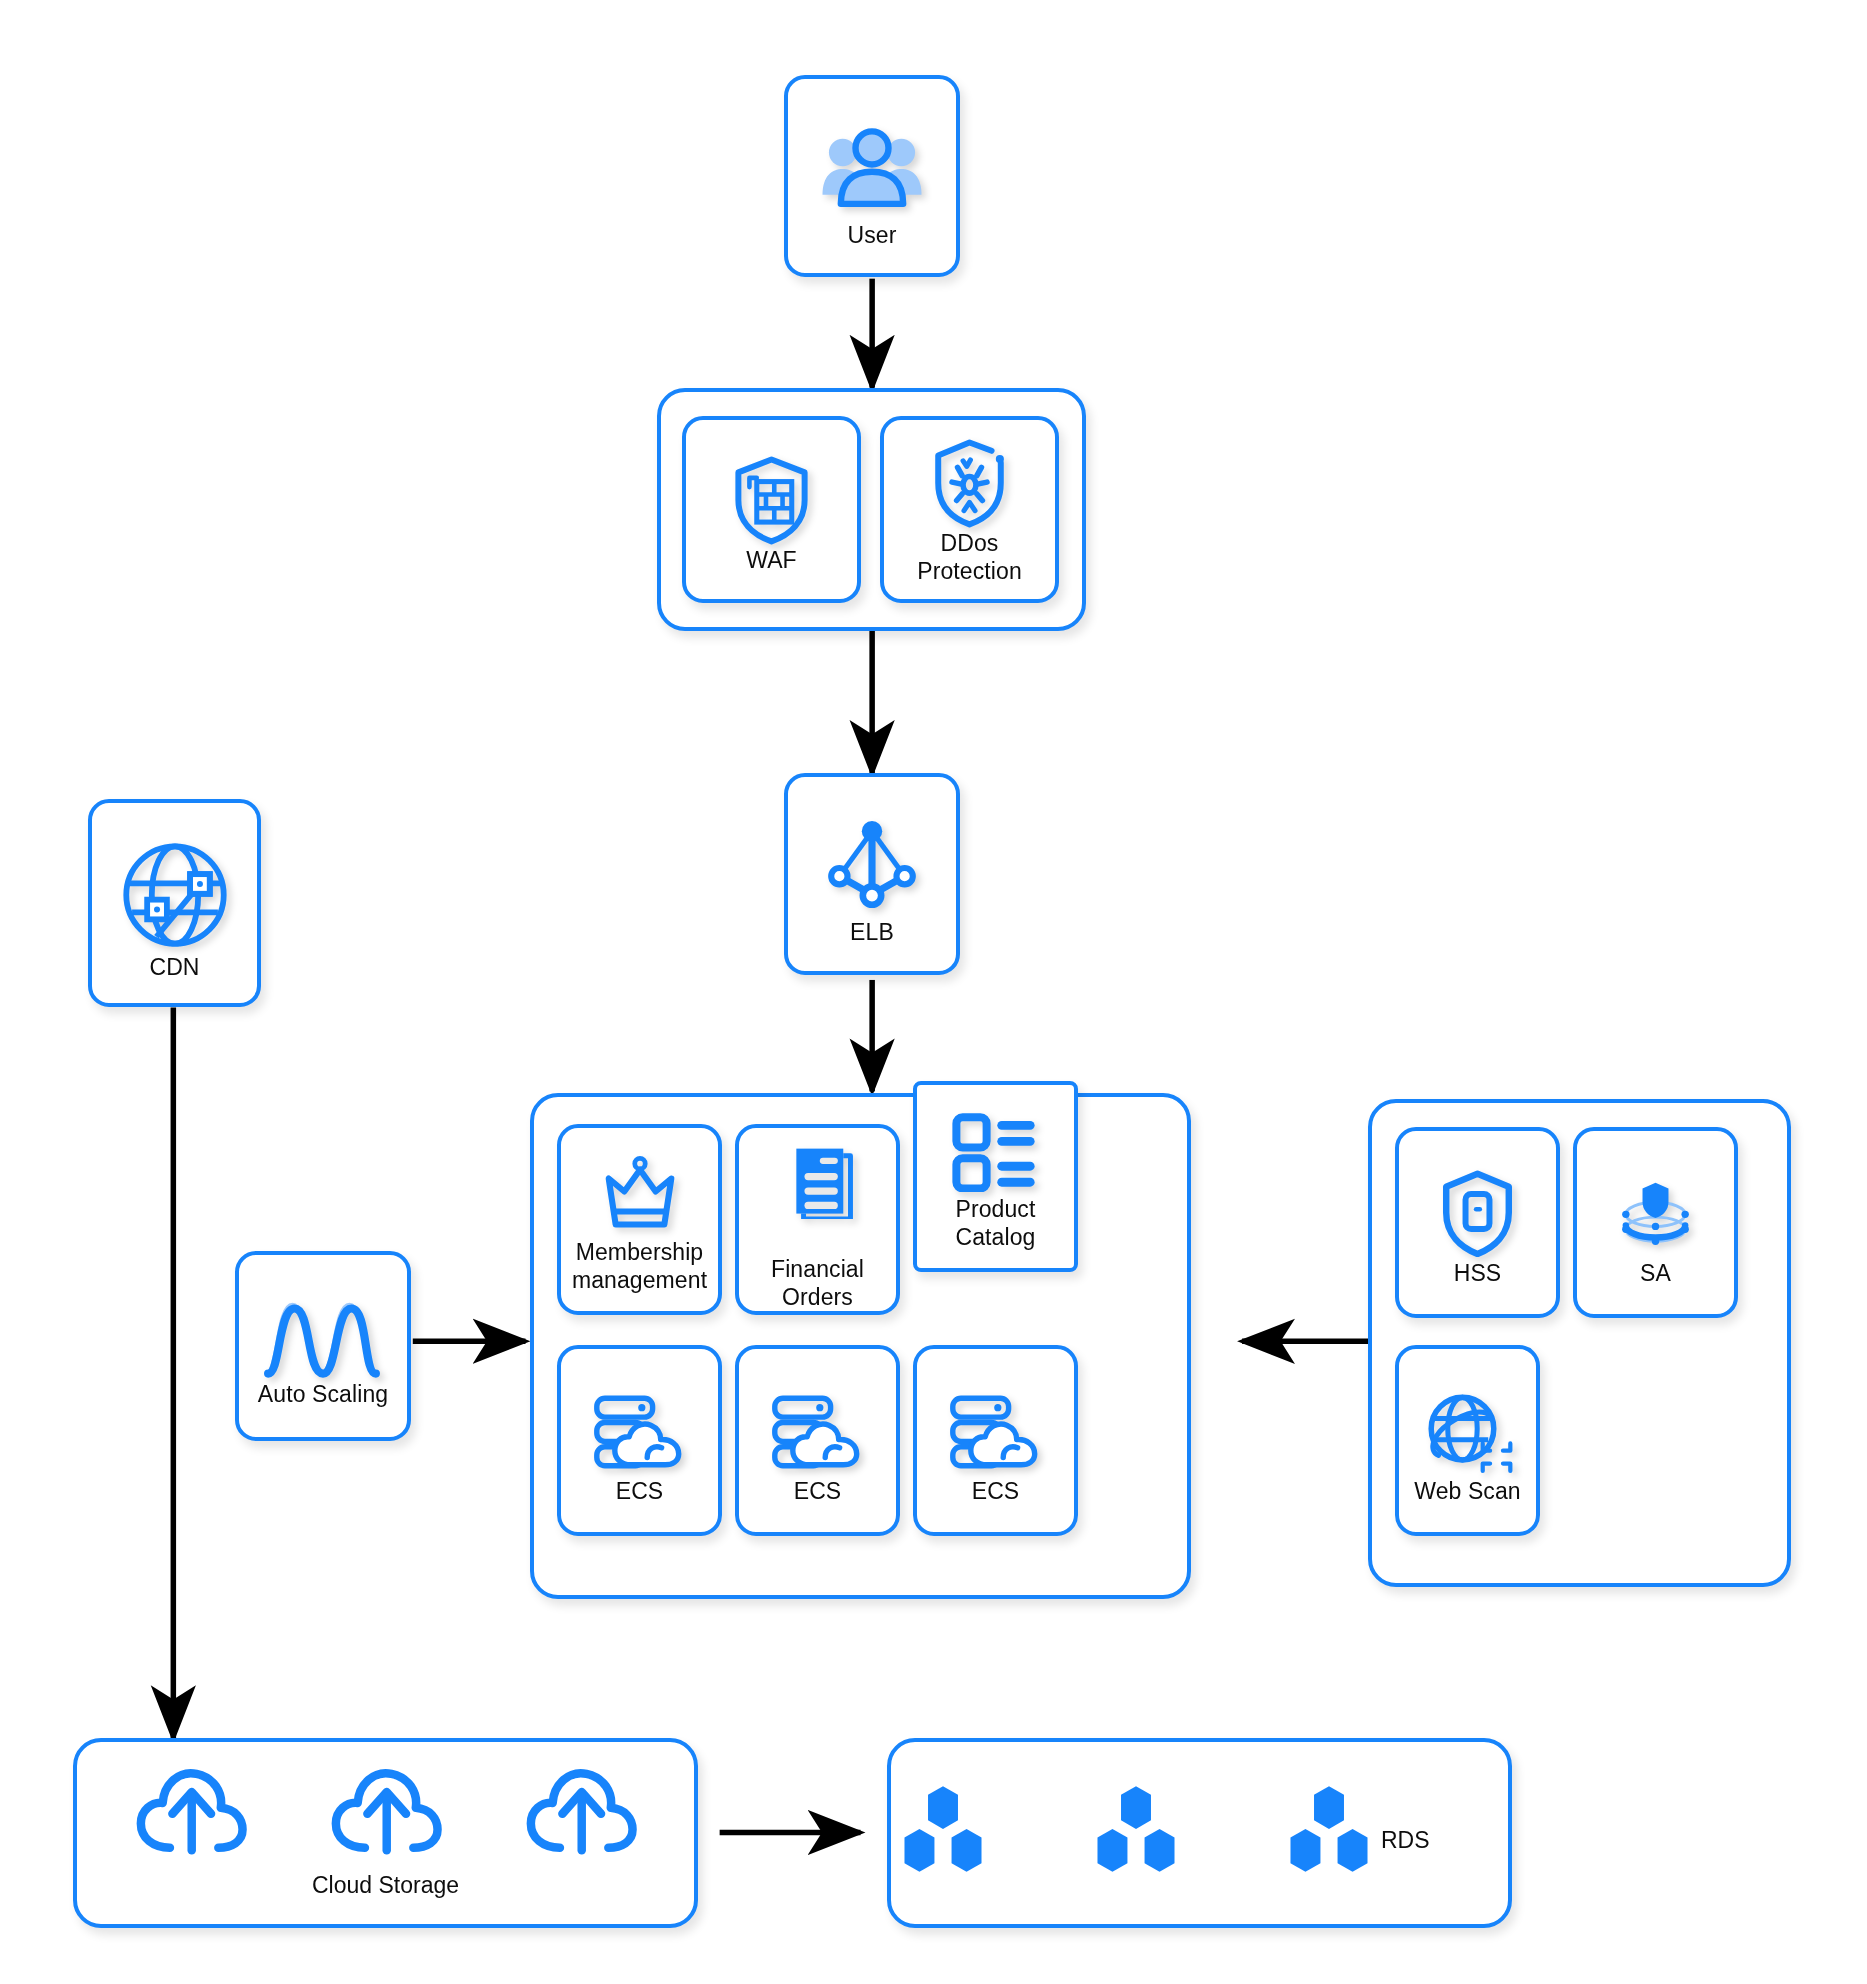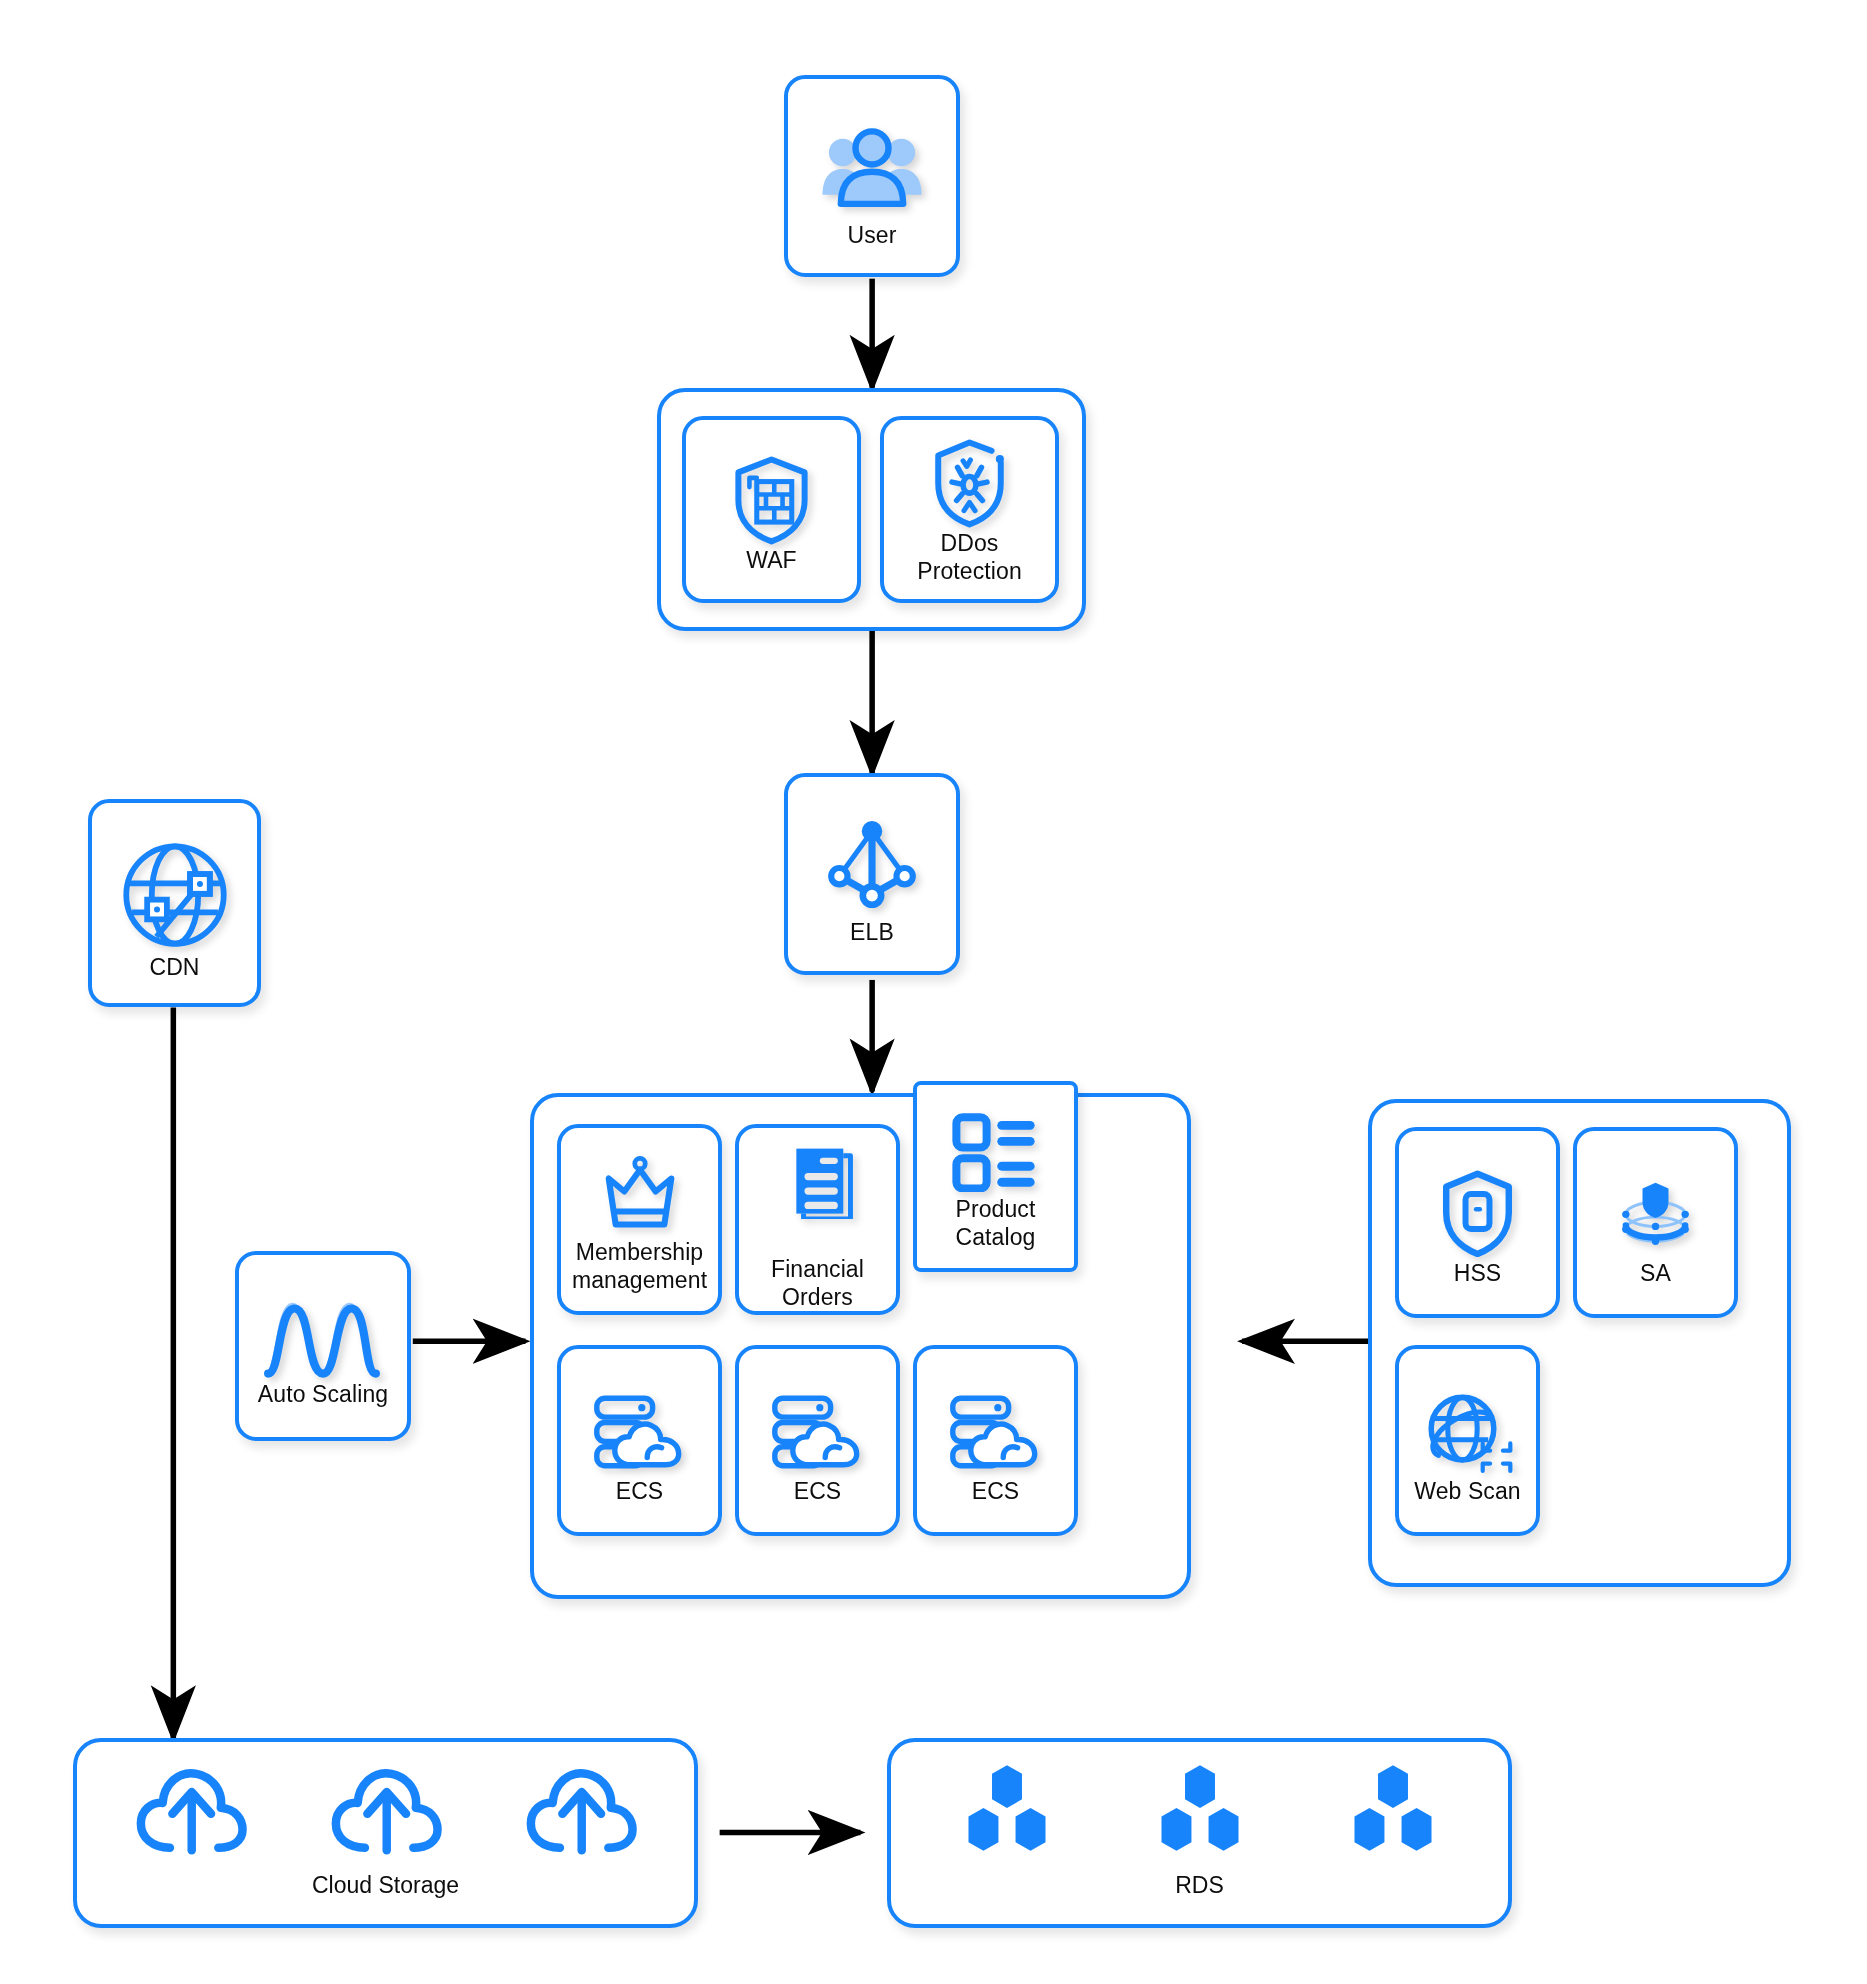--- a/index.html
+++ b/index.html
@@ -354,21 +354,21 @@
           <path d="M30 70 C16 70 6 62 6 50 C6 39 15 32 24 33 C25 17 38 6 52 9 C66 12 74 24 72 37
                    C84 38 90 46 90 55 C90 65 81 70 70 70" fill="none" stroke="#1784fb" stroke-width="7" stroke-linecap="round" stroke-linejoin="round"></path>
           <path d="M32 42 L48 24 L64 42" fill="none" stroke="#1784fb" stroke-width="7" stroke-linecap="round" stroke-linejoin="round"></path>
           <line x1="48" y1="26" x2="48" y2="72" stroke="#1784fb" stroke-width="7" stroke-linecap="round"></line>
         </svg>
       </div>
     </div>
     <div style="font-size:23px; line-height:28px; color:#0d0d0d; margin-top:14px;">Cloud Storage</div>
   </div>
 
-  <div class="group" style="left:887px; top:1738px; width:625px; height:190px; display:flex; flex-direction:column; align-items:center; justify-content:center;">
+  <div class="group" style="left:887px; top:1738px; width:625px; height:190px; display:flex; align-items:center; ">
     <div style="display:flex; gap:89px; align-items:center; justify-content:center; margin-top:-3.7px;">
       <div class="ico">
         <svg width="104" height="92" viewBox="0 0 96 86">
           <path d="M48 2 L62 10 L62 34 L48 42 L34 34 L34 10 Z" fill="#1784fb"></path>
           <path d="M26 42 L40 50 L40 74 L26 82 L12 74 L12 50 Z" fill="#1784fb"></path>
           <path d="M70 42 L84 50 L84 74 L70 82 L56 74 L56 50 Z" fill="#1784fb"></path>
         </svg>
       </div>
       <div class="ico">
         <svg width="104" height="92" viewBox="0 0 96 86">

